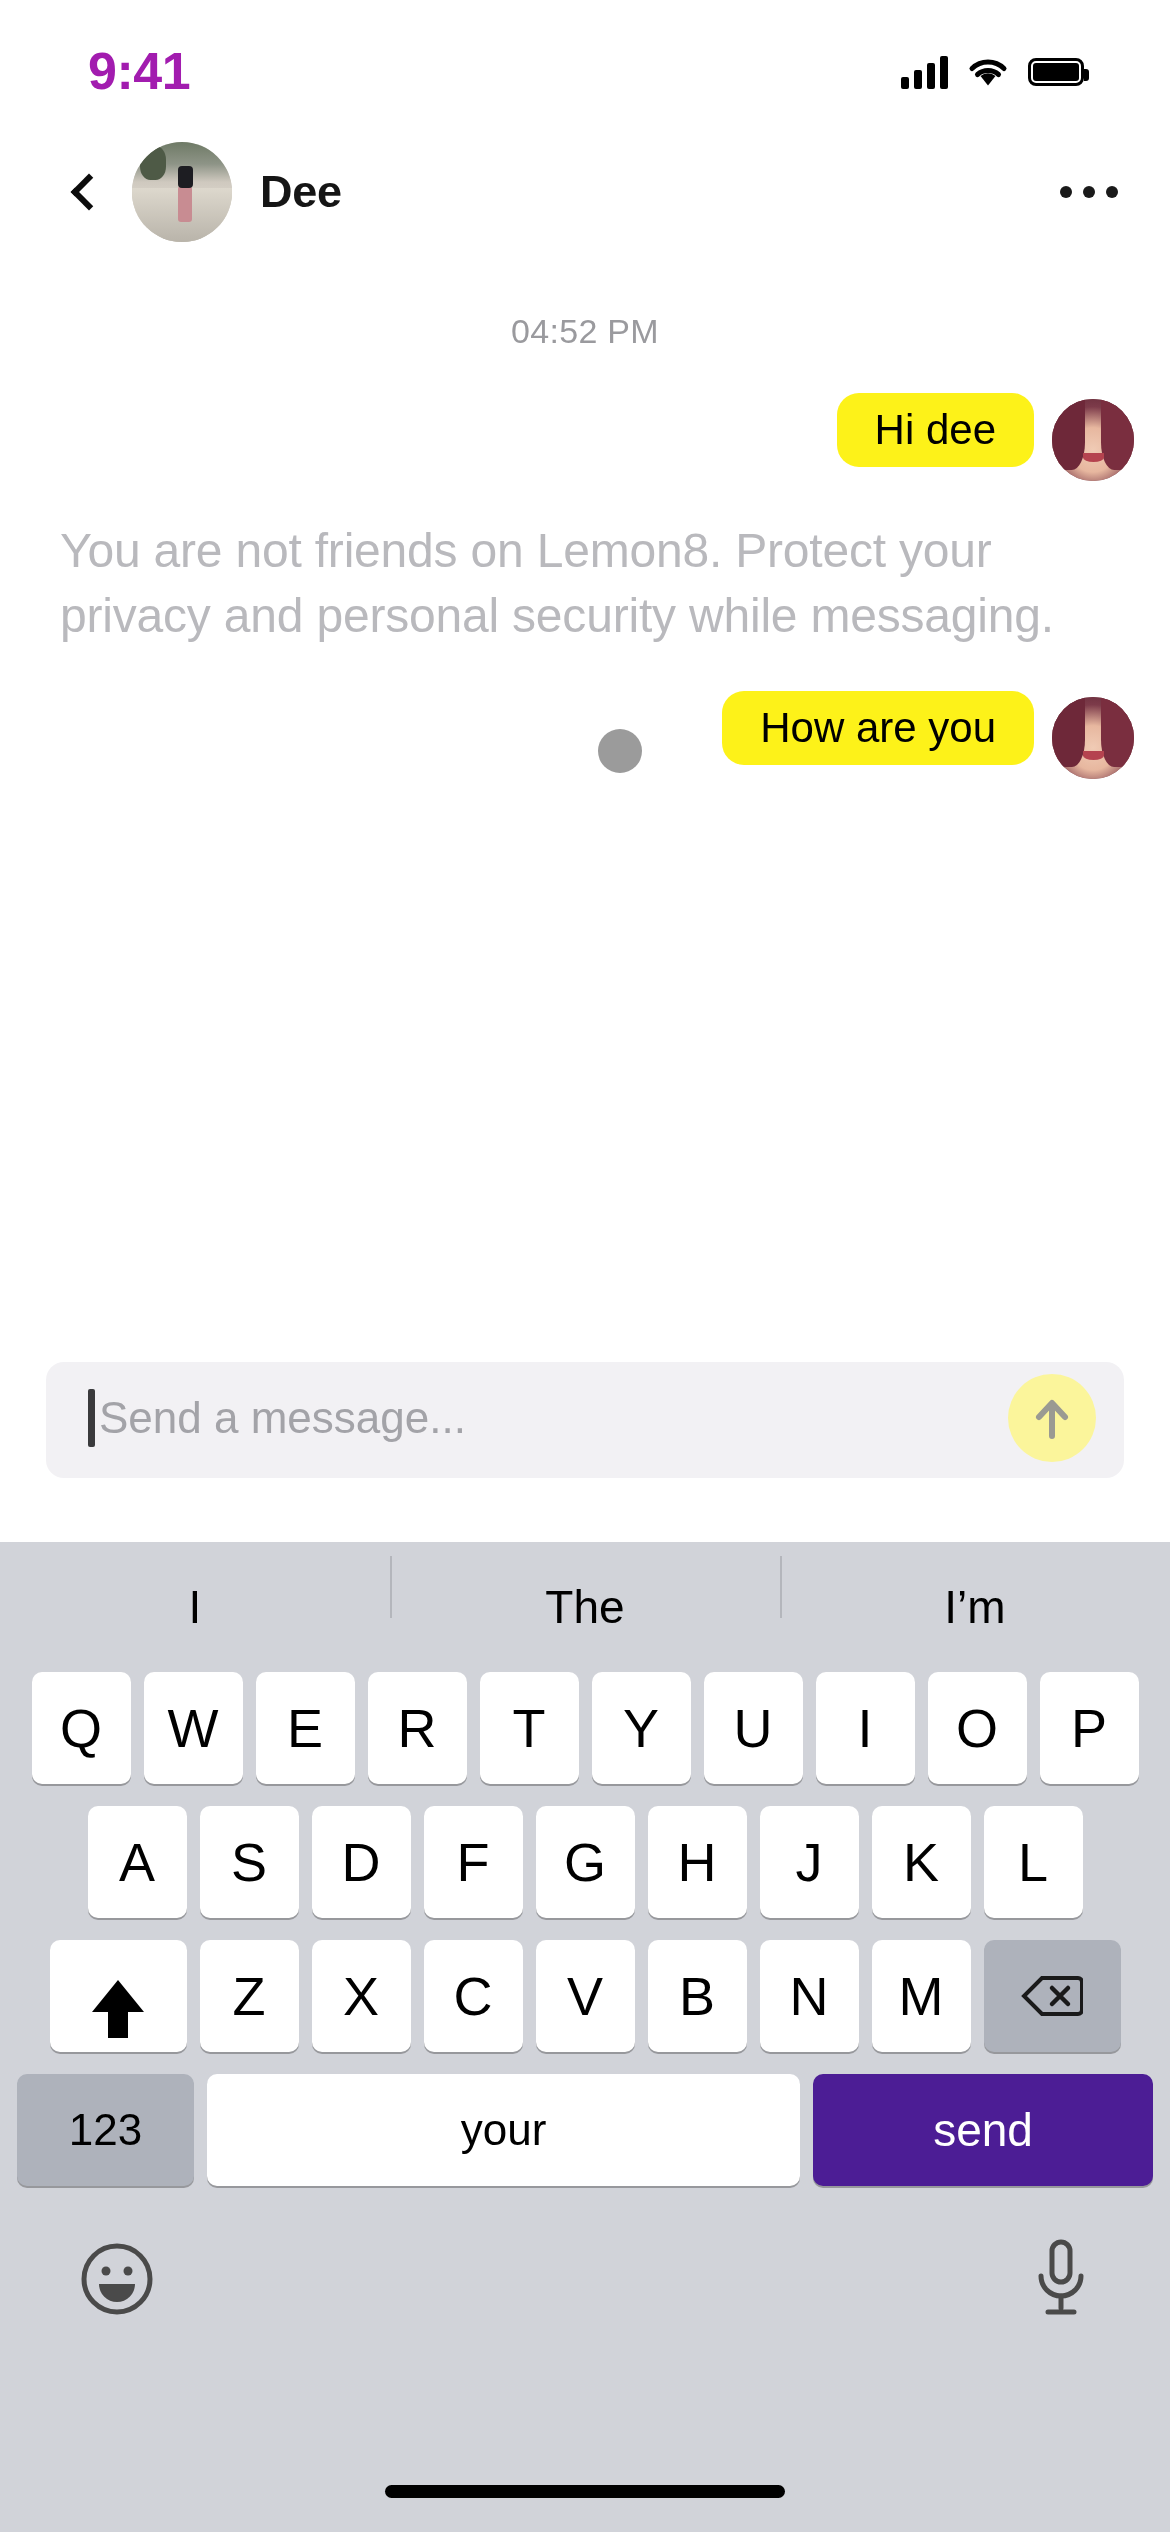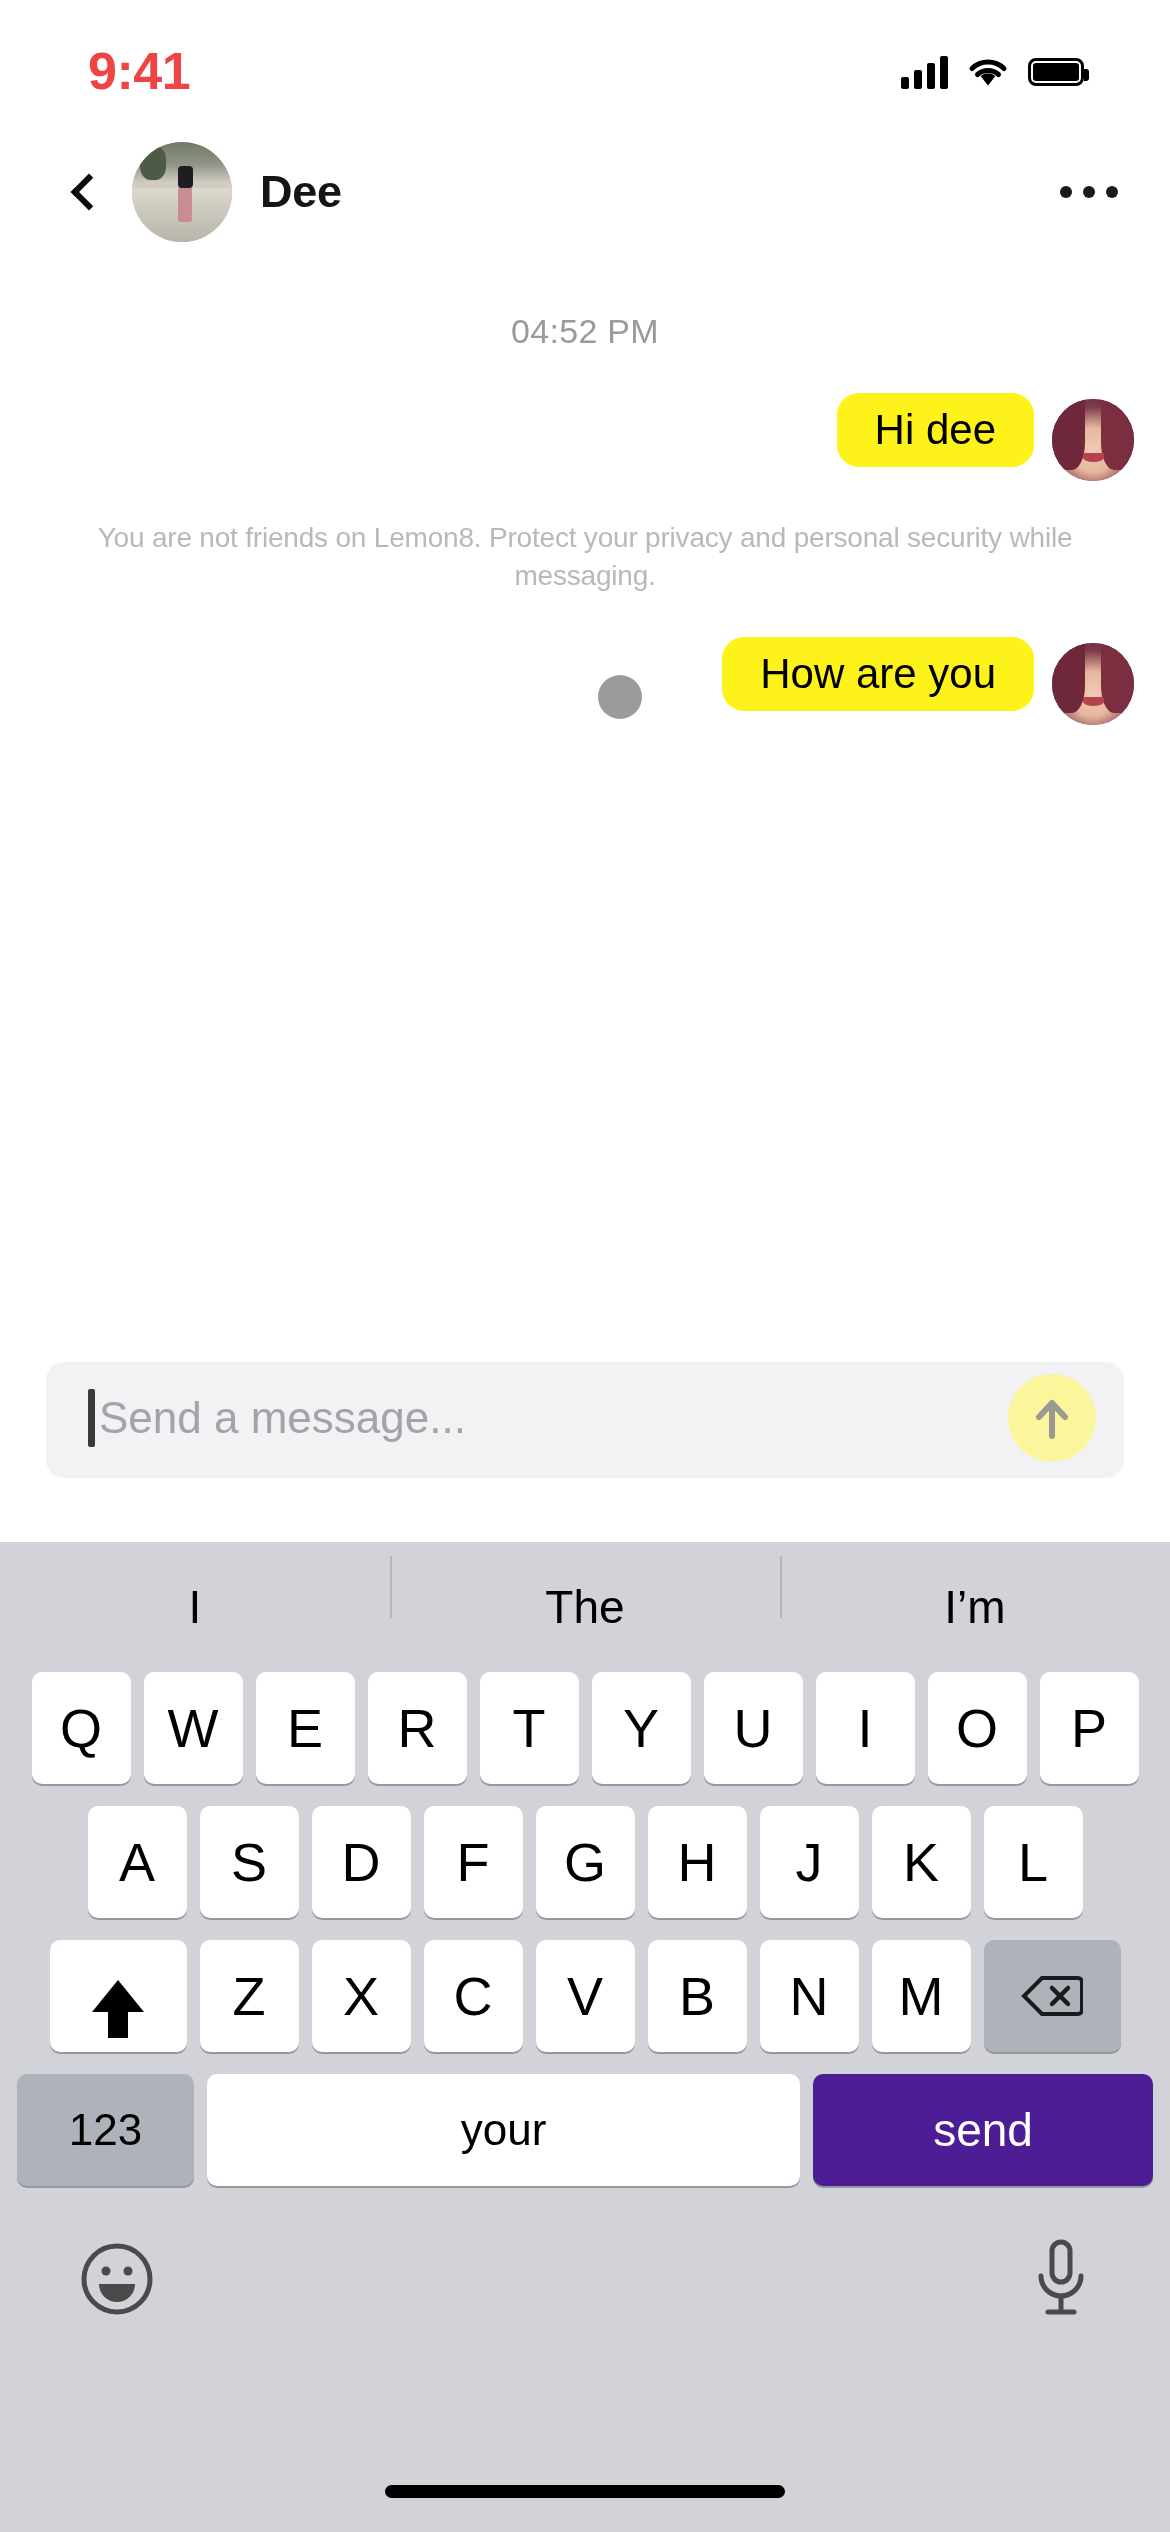--- a/index.html
+++ b/index.html
@@ -11,21 +11,21 @@
   }
   #screen { position:relative; width:1170px; height:2532px; background:#fff; }
 
   
   .statusbar {
     position:absolute; top:0; left:0; width:1170px; height:132px;
     display:flex; align-items:center; justify-content:space-between;
     padding:0 86px 0 88px;
   }
   .status-time {
-    font-size:52px; font-weight:700; color:#ef4444; letter-spacing:-0.5px;
+    font-size:52px; font-weight:700; color:#a21caf; letter-spacing:-0.5px;
     margin-top:10px;
   }
   .status-icons { display:flex; align-items:center; gap:18px; margin-top:12px; }
   .bars { display:flex; align-items:flex-end; gap:5px; height:34px; }
   .bars i { display:block; width:8px; background:#000; border-radius:2px; }
   .bars i:nth-child(1){height:12px;} .bars i:nth-child(2){height:19px;}
   .bars i:nth-child(3){height:26px;} .bars i:nth-child(4){height:33px;}
   .battery {
     width:56px; height:28px; border:3px solid #000; border-radius:8px;
     position:relative; display:flex; align-items:center; padding:2px;
@@ -77,21 +77,21 @@
   }
   .bubble {
     background:#fdf219; color:#000; font-size:42px;
     padding:12px 38px; border-radius:22px; max-width:640px; line-height:1.2;
   }
   .msg-avatar {
     width:82px; height:82px; border-radius:50%; flex:none; overflow:hidden;
     background:#8c5a5e; position:relative; margin-top:6px;
   }
   .privacy-note {
-    text-align:center; font-size:28px; color:#b9b9bd; line-height:1.35;
+    text-align:left; font-size:48px; color:#b9b9bd; line-height:1.35;
     margin:38px 24px 0; letter-spacing:-0.2px;
   }
   .sending-dot {
     width:44px; height:44px; border-radius:50%; background:#9b9b9b;
     align-self:flex-end; margin-bottom:6px; margin-right:62px;
   }
 
   
   .input-bar {
     position:absolute; left:46px; top:1362px; width:1078px; height:116px;

